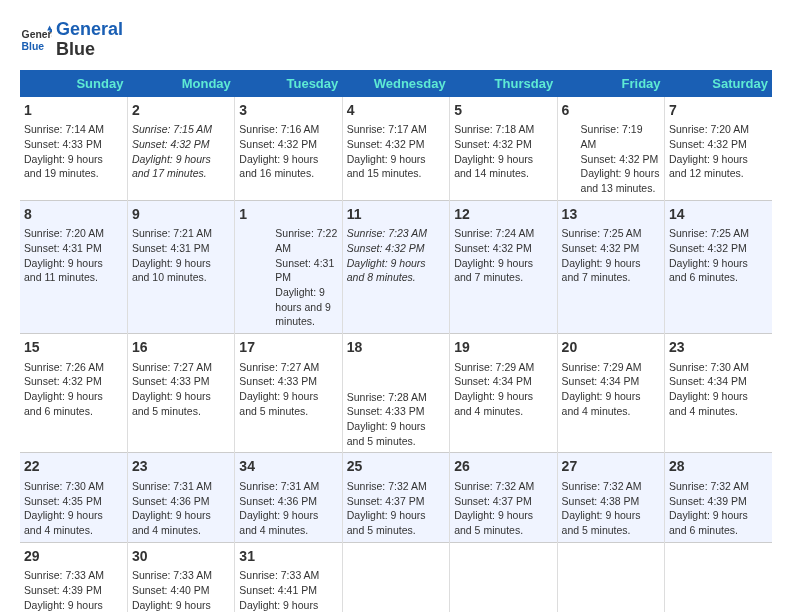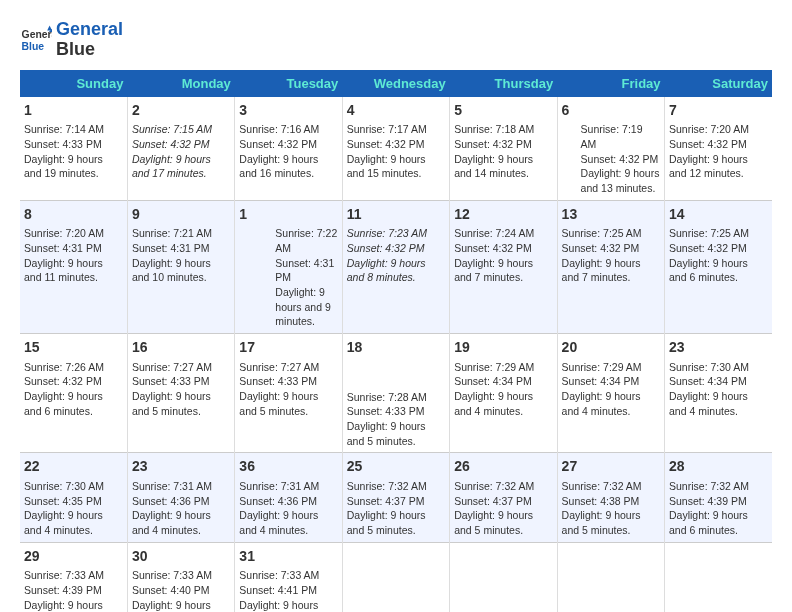--- a/index.html
+++ b/index.html
@@ -253,21 +253,21 @@
 Sunset: 4:35 PM
 Daylight: 9 hours and 4 minutes.</p>
         </td>
         <td>
           <span class="day-num">23</span>
           <p class="cell-text" style="white-space: pre-line;">Sunrise: 7:31 AM
 Sunset: 4:36 PM
 Daylight: 9 hours and 4 minutes.</p>
         </td>
         <td>
-          <span class="day-num">36</span>
+          <span class="day-num">34</span>
           <p class="cell-text" style="white-space: pre-line;">Sunrise: 7:31 AM
 Sunset: 4:36 PM
 Daylight: 9 hours and 4 minutes.</p>
         </td>
         <td>
           <span class="day-num">25</span>
           <p class="cell-text" style="white-space: pre-line;">Sunrise: 7:32 AM
 Sunset: 4:37 PM
 Daylight: 9 hours and 5 minutes.</p>
         </td>

